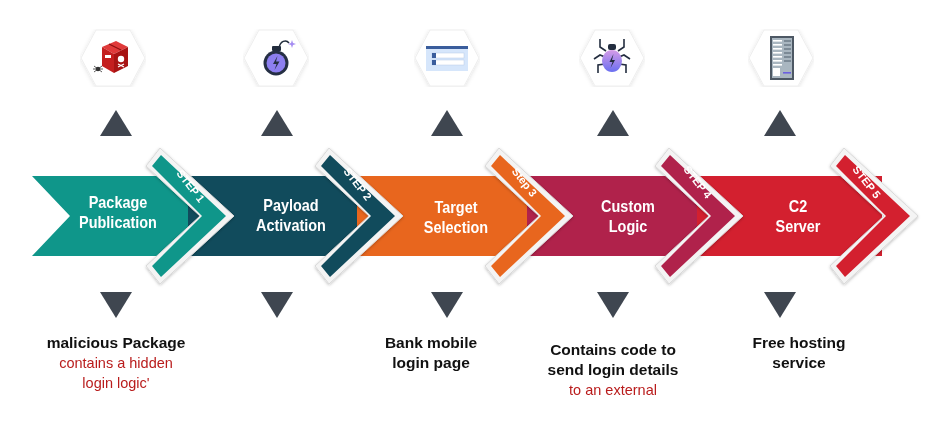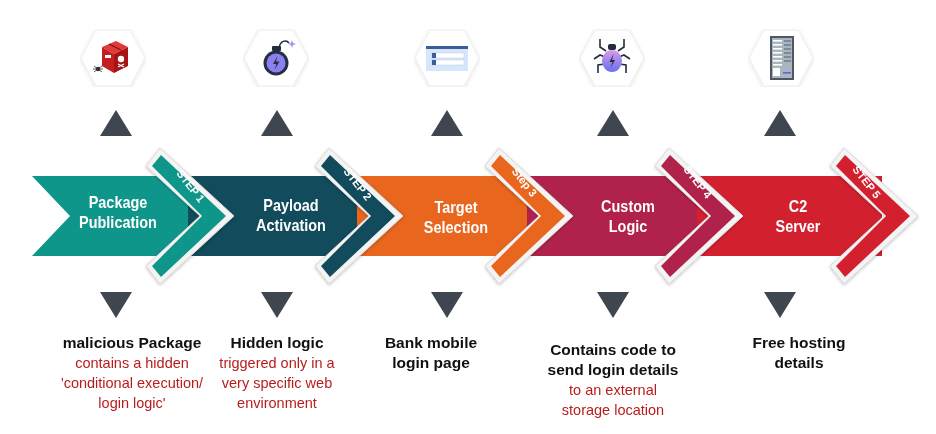--- a/index.html
+++ b/index.html
@@ -211,40 +211,32 @@
       <svg viewBox="0 0 32 26">
         <polygon points="0,0 32,0 16,26" fill="#3f4650"></polygon>
       </svg>
     </div>
   <div class="tri" style="left:764px;top:292px">
       <svg viewBox="0 0 32 26">
         <polygon points="0,0 32,0 16,26" fill="#3f4650"></polygon>
       </svg>
     </div>
 
-  <div class="desc" style="left:47px;top:333px">
+  <div class="desc" style="left:31px;top:333px">
     <span class="bold">malicious Package</span>
     <span class="normal">contains a hidden</span>
-    <span class="normal">'conditional execution/</span>
     <span class="normal">login logic'</span>
-  </div>
-  <div class="desc" style="left:192px;top:333px">
-    <span class="bold">Hidden logic</span>
-    <span class="normal">triggered only in a</span>
-    <span class="normal">very specific web</span>
-    <span class="normal">environment</span>
   </div>
   <div class="desc" style="left:346px;top:333px">
     <span class="bold">Bank mobile</span>
     <span class="bold">login page</span>
   </div>
   <div class="desc" style="left:528px;top:340px">
     <span class="bold">Contains code to</span>
     <span class="bold">send login details</span>
     <span class="normal">to an external</span>
-    <span class="normal">storage location</span>
   </div>
   <div class="desc" style="left:714px;top:333px">
     <span class="bold">Free hosting</span>
-    <span class="bold">details</span>
+    <span class="bold">service</span>
   </div>
 
 </div>
 
 </body></html>

